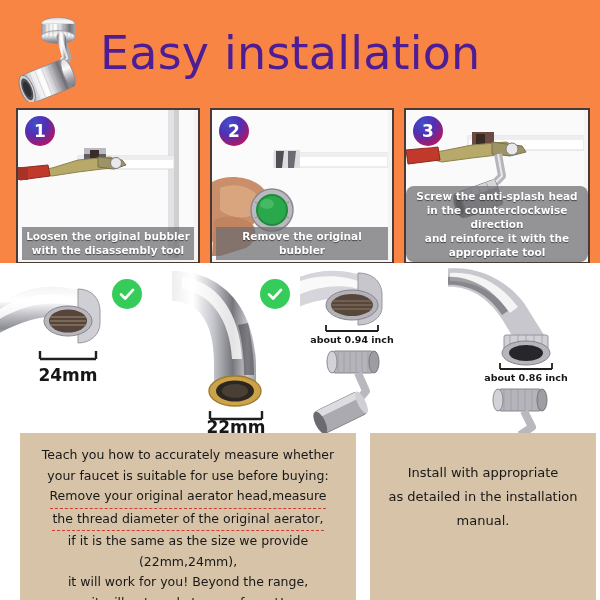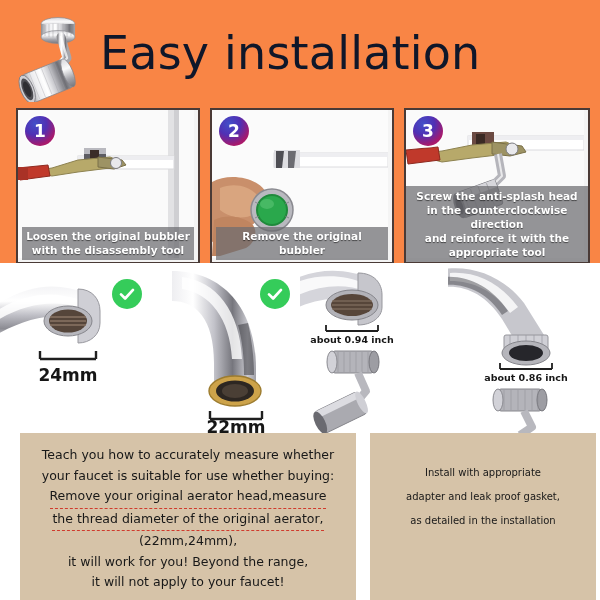--- a/index.html
+++ b/index.html
@@ -2,21 +2,21 @@
 <html><head>
 <meta charset="utf-8">
 <style>
   html,body{margin:0;padding:0;background:#fff;}
   body{width:600px;height:600px;overflow:hidden;
        font-family:"DejaVu Sans","Liberation Sans",sans-serif;}
   .page{position:relative;width:600px;height:600px;background:#ffffff;}
 
   
   .header{position:absolute;left:0;top:0;width:600px;height:263px;background:#f98545;}
-  .title{position:absolute;left:100px;top:26px;font-size:46px;color:#0f172a;
+  .title{position:absolute;left:100px;top:26px;font-size:46px;color:#4c1d95;
          letter-spacing:.2px;white-space:nowrap;font-weight:400;}
 
   
   .prodicon{position:absolute;left:14px;top:10px;width:84px;height:92px;}
 
   
   .step{position:absolute;top:108px;height:152px;overflow:hidden;
         border:2px solid #4a3a36;background:#f4f4f4;}
   .step.s1{left:16px;width:180px;}
   .step.s2{left:210px;width:180px;}
@@ -25,40 +25,40 @@
 
   .badge{position:absolute;left:7px;top:6px;width:30px;height:30px;border-radius:50%;
          background:radial-gradient(circle at 34% 26%,#4250c8 0%,#5030b4 38%,#a41a6e 72%,#c8185c 100%);
          color:#fff;font-size:17px;font-weight:700;display:flex;align-items:center;
          justify-content:center;box-shadow:0 0 0 2px rgba(255,255,255,.35);}
 
   .cap{position:absolute;left:4px;right:4px;bottom:2px;
        background:rgba(108,108,112,.72);color:#fff;font-size:10.5px;font-weight:700;
        line-height:13.5px;text-align:center;padding:3px 2px;
        text-shadow:0 1px 1px rgba(0,0,0,.55);}
-  .step.s3 .cap{left:0;right:0;bottom:0;font-size:10.5px;line-height:14px;}
+  .step.s3 .cap{left:0;right:0;bottom:0;font-size:10.5px;line-height:14px;border-radius:8px;}
 
   
   .mid{position:absolute;left:0;top:263px;width:600px;height:170px;background:#fff;}
   .mq{position:absolute;top:0;height:170px;}
   .mq.a{left:0;width:152px;text-align:center;}
   .mq.b{left:152px;width:148px;}
   .mq.c{left:300px;width:148px;}
   .mq.d{left:448px;width:152px;}
   .check{position:absolute;width:30px;height:30px;border-radius:50%;background:#35cc5a;
          display:flex;align-items:center;justify-content:center;}
   .check svg{width:18px;height:18px;}
 
   
   .panel{position:absolute;top:433px;height:188px;background:#d6c3a8;}
   .panel.left{left:20px;width:336px;}
   .panel.right{left:370px;width:226px;}
   .ptxt{position:absolute;left:0;right:0;top:12px;text-align:center;
         font-size:12.5px;line-height:20.5px;color:#181818;}
-  .panel.right .ptxt{top:28px;font-size:10px;line-height:24px;}
+  .panel.right .ptxt{top:28px;font-size:13px;line-height:24px;}
   .ul{display:inline-block;border-bottom:1.6px dashed #d03a2c;padding-bottom:1px;}
 
   
   svg{display:block;}
 </style>
 </head>
 <body>
 
 <div class="page">
 
@@ -377,30 +377,31 @@
             <line x1="53" y1="27" x2="53" y2="47"></line>
         </g>
       </svg>
     </div>
 
   </div>
 
   <div class="panel left">
     <div class="ptxt">
       <div><span>Teach you how to accurately measure whether</span></div>
-      <div><span>your faucet is suitable for use whether buying:</span></div>
+      <div><span>your faucet is suitable for use before buying:</span></div>
       <div><span class="ul">Remove your original aerator head,measure</span></div>
       <div><span class="ul">the thread diameter of the original aerator,</span></div>
+      <div><span>if it is the same as the size we provide</span></div>
       <div><span>(22mm,24mm),</span></div>
       <div><span>it will work for you! Beyond the range,</span></div>
       <div><span>it will not apply to your faucet!</span></div>
     </div>
   </div>
 
   <div class="panel right">
     <div class="ptxt">
       <div><span>Install with appropriate</span></div>
-      <div><span>adapter and leak proof gasket,</span></div>
       <div><span>as detailed in the installation</span></div>
+      <div><span>manual.</span></div>
     </div>
   </div>
 
 </div>
 
 </body></html>

